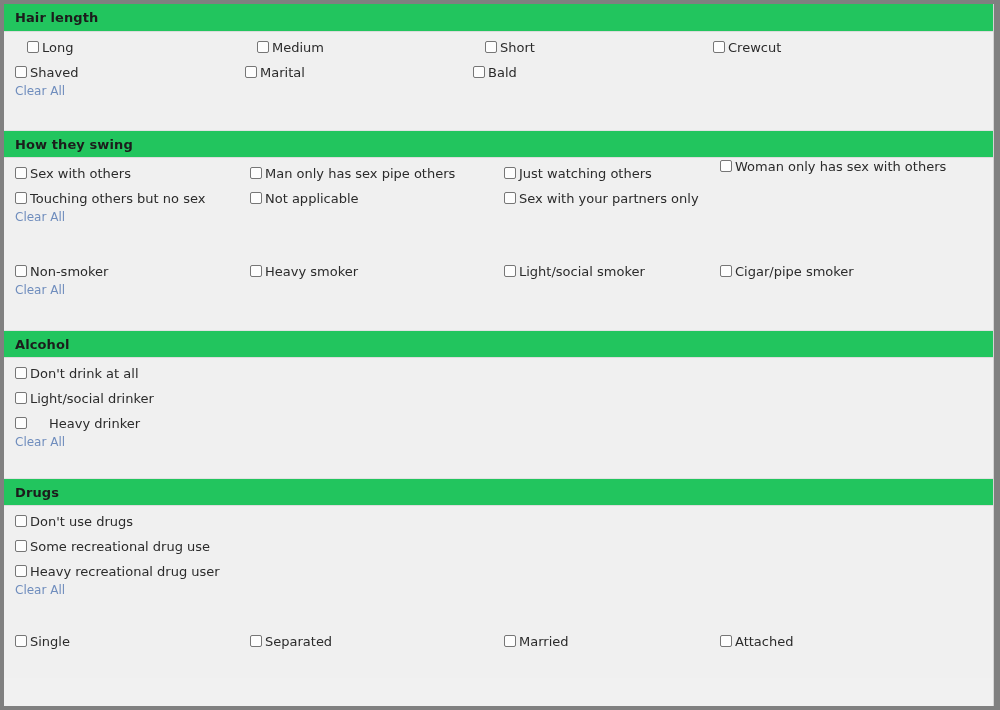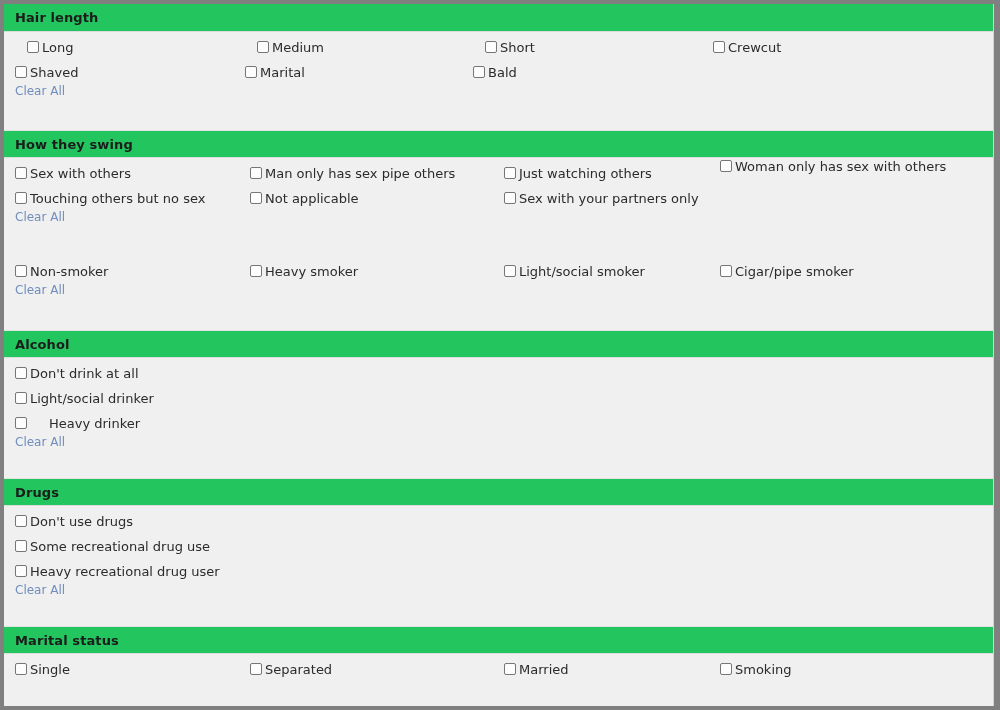--- a/index.html
+++ b/index.html
@@ -277,41 +277,38 @@
                 <label class="opt c0s" style="top: 0px;">
                   <input type="checkbox" class="cb" style="">
                   <span class="lbl">Heavy recreational drug user</span>
                 </label>
               </div>
             </div>
             <a class="clear-all" href="#" style="top: 77px;">Clear All</a>
           </div>
         </div>
         <div class="section">
-          <div class="sec-head">
-            <div class="sec-head-title">Marital status</div>
-          </div>
           <div class="sec-body" style="height: 52px;">
             <div class="grid">
               <div class="row" style="top: 0px; padding-top: 7px; height: 32px;">
                 <label class="opt c0w" style="top: 7px;">
                   <input type="checkbox" class="cb" style="">
                   <span class="lbl">Single</span>
                 </label>
                 <label class="opt c1w" style="top: 7px;">
                   <input type="checkbox" class="cb" style="">
                   <span class="lbl">Separated</span>
                 </label>
                 <label class="opt c2w" style="top: 7px;">
                   <input type="checkbox" class="cb" style="">
                   <span class="lbl">Married</span>
                 </label>
                 <label class="opt c3w" style="top: 7px;">
                   <input type="checkbox" class="cb" style="">
-                  <span class="lbl">Smoking</span>
+                  <span class="lbl">Attached</span>
                 </label>
               </div>
             </div>
           </div>
         </div>
       </div>
   </div>
 </div>
 
 </body></html>

